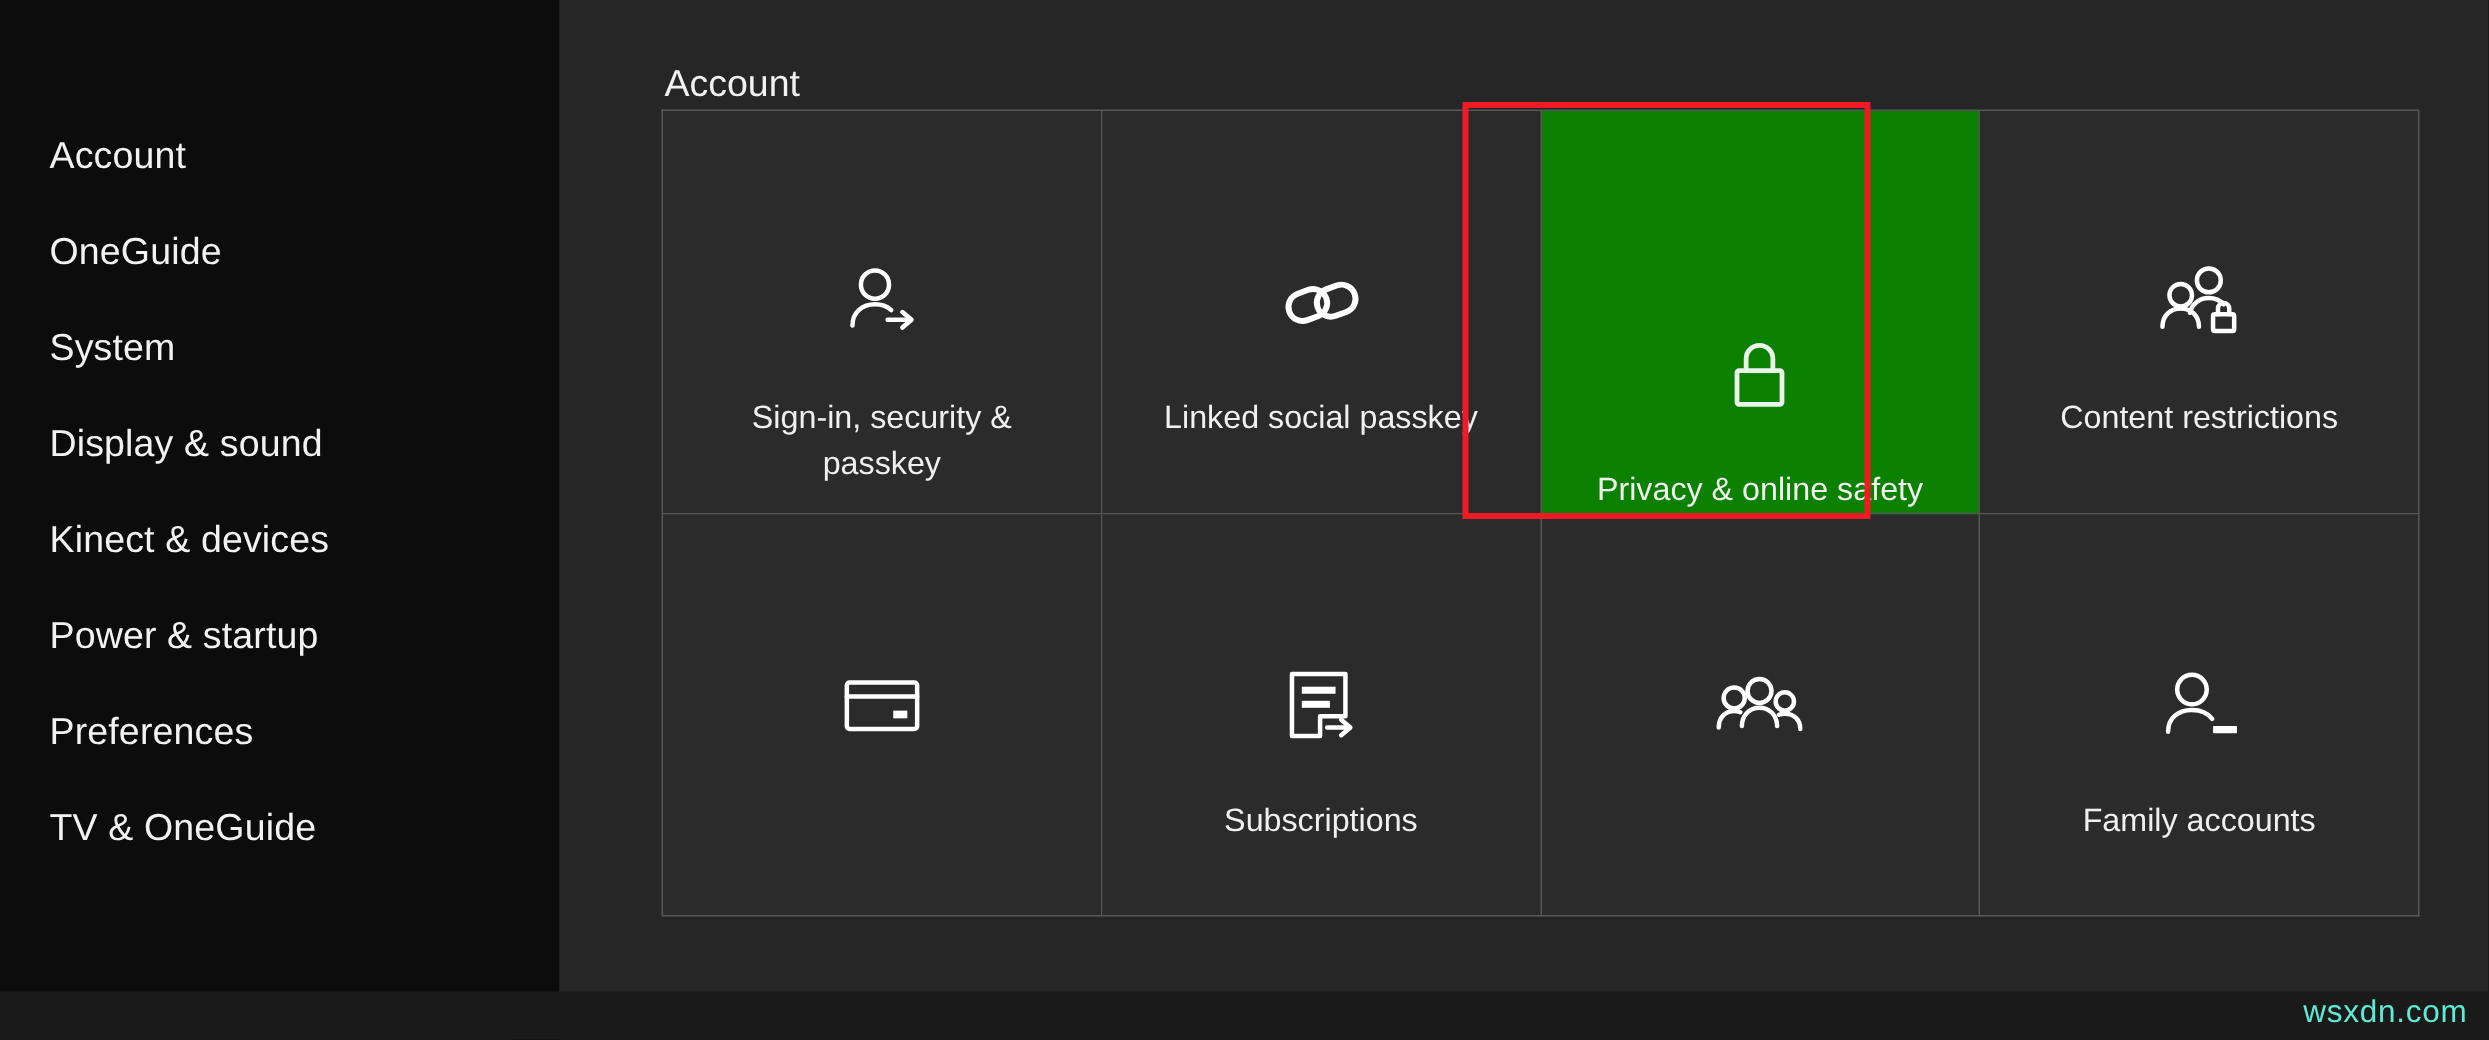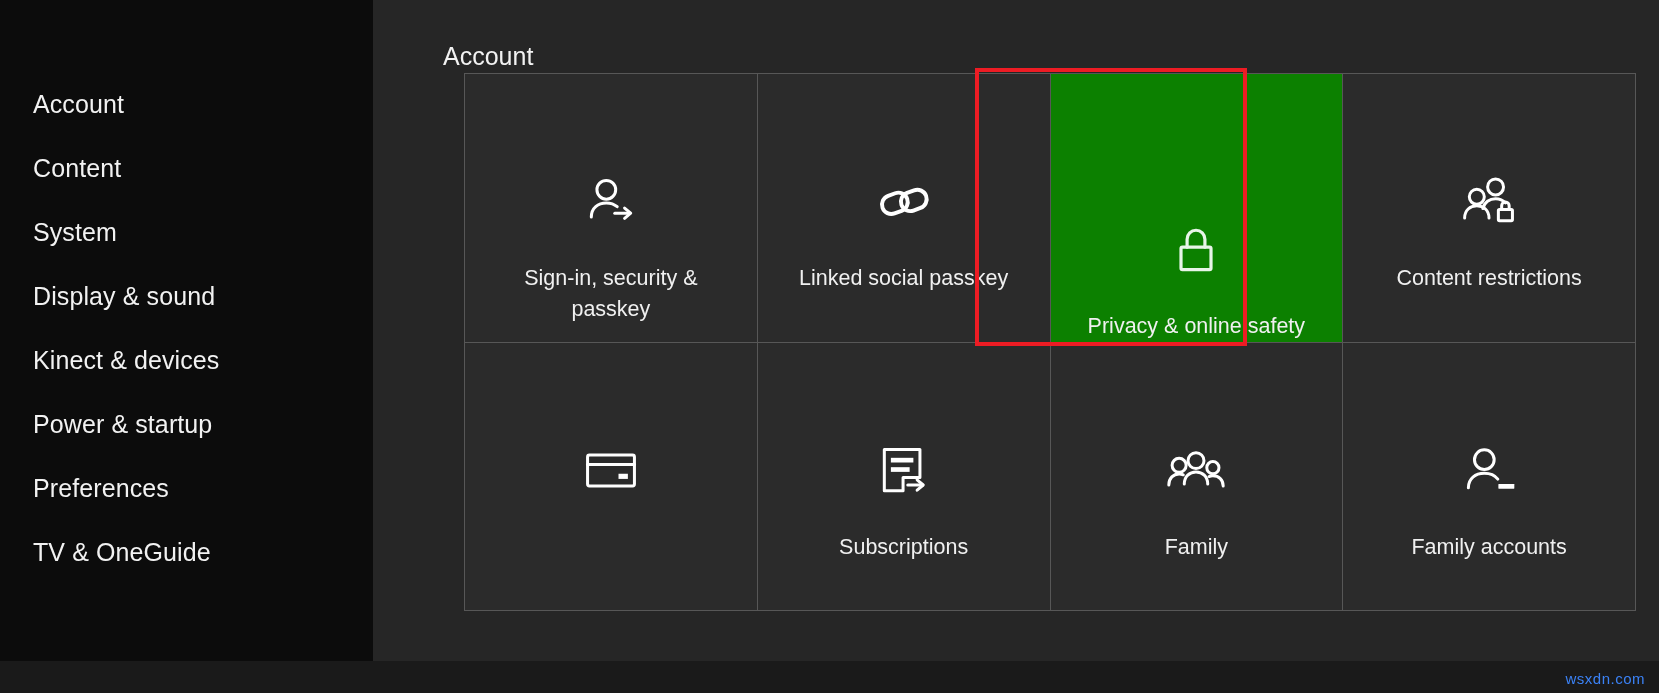--- a/index.html
+++ b/index.html
@@ -76,21 +76,20 @@
     left: 68px;
     top: 73px;
     width: 1172px;
     height: 538px;
     display: grid;
     grid-template-columns: repeat(4, 1fr);
     grid-template-rows: repeat(2, 1fr);
     border-top: 1px solid #575757;
     border-left: 1px solid #575757;
     box-sizing: border-box;
-    margin-left: 23px;
   }
   .tile {
     position: relative;
     border-right: 1px solid #575757;
     border-bottom: 1px solid #575757;
     box-sizing: border-box;
     display: flex;
     flex-direction: column;
     align-items: center;
     justify-content: flex-start;
@@ -135,22 +134,22 @@
     border: 4px solid #ed1c24;
     box-sizing: border-box;
     pointer-events: none;
     z-index: 30;
   }
 
   #wsxdn-watermark {
     position: absolute;
     right: 14px;
     bottom: 6px;
-    color: #3b82f6;
-    font-size: 15px;
+    color: #5eead4;
+    font-size: 21px;
     letter-spacing: 0.5px;
     z-index: 25;
     pointer-events: none;
   }
 
   
   #bottom-strip {
     position: absolute;
     left: 0;
     bottom: 0;
@@ -163,21 +162,21 @@
 <body>
 
 <div id="app">
 
   <nav id="sidebar">
     <div class="nav-list">
       <div class="nav-item">
         <span>Account</span>
       </div>
       <div class="nav-item">
-        <span>Content</span>
+        <span>OneGuide</span>
       </div>
       <div class="nav-item">
         <span>System</span>
       </div>
       <div class="nav-item">
         <span>Display &amp; sound</span>
       </div>
       <div class="nav-item">
         <span>Kinect &amp; devices</span>
       </div>
@@ -274,21 +273,20 @@
         <div class="tile-icon">
           <svg viewBox="0 0 64 64" fill="none" stroke="#ffffff" stroke-width="3.2" stroke-linecap="round" stroke-linejoin="round">
             <circle cx="32" cy="22" r="8.5"></circle>
             <path d="M19.5 47c0-8 5.6-13 12.5-13s12.5 5 12.5 13"></path>
             <circle cx="14" cy="27" r="7.5"></circle>
             <path d="M3 48c0-7.3 4.9-11.8 11-11.8 1.6 0 3.1.3 4.4.9"></path>
             <circle cx="50" cy="29.5" r="6.5"></circle>
             <path d="M61 49c0-6.6-4.5-10.8-11-10.8-1.5 0-2.9.25-4.1.75"></path>
           </svg>
         </div>
-        <div class="tile-label">Family</div>
       </div>
 
       <div class="tile">
         <div class="tile-icon">
           <svg viewBox="0 0 64 64" fill="none" stroke="#ffffff" stroke-width="3.2" stroke-linecap="round" stroke-linejoin="round">
             <circle cx="27" cy="21" r="10.5"></circle>
             <path d="M10 51c0-9.8 7.4-15.5 17-15.5 6.1 0 11.3 2.3 14.4 6.3"></path>
             <rect x="42" y="47" width="17" height="5" rx="0.5" fill="#ffffff" stroke="none"></rect>
           </svg>
         </div>

